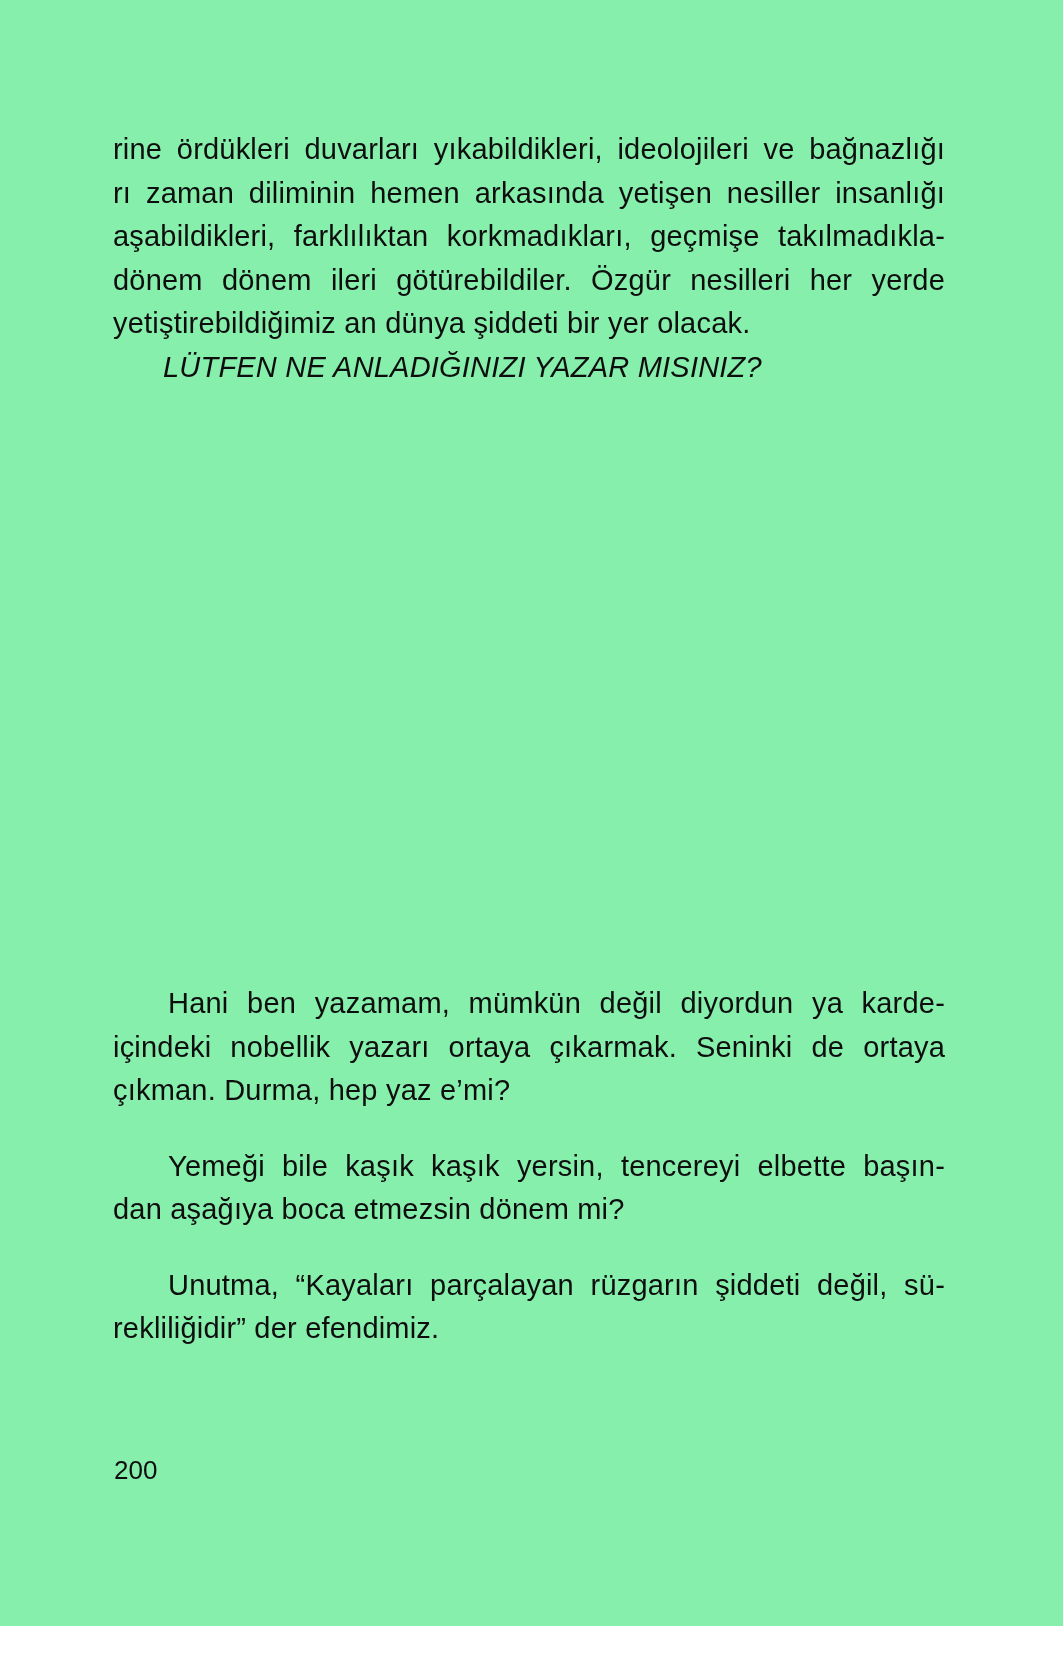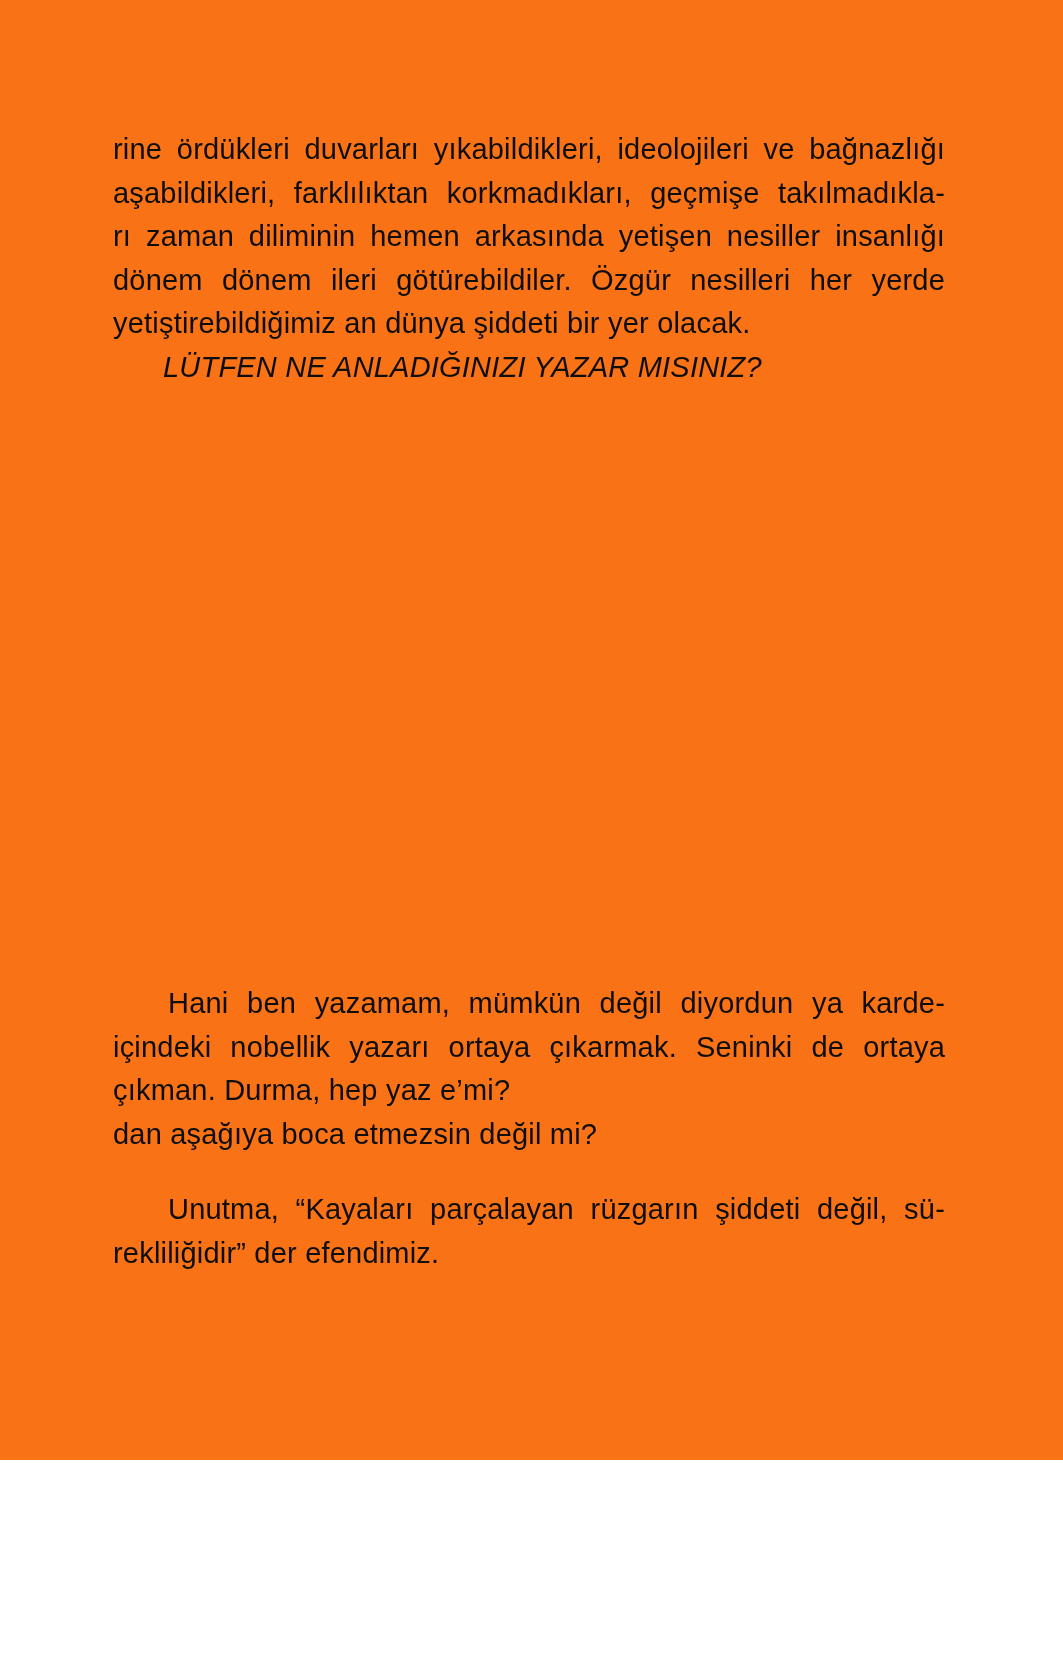--- a/index.html
+++ b/index.html
@@ -4,22 +4,22 @@
 <title>Book Page 200</title>
 <style>
   html, body {
     margin: 0;
     padding: 0;
     background: #ffffff;
   }
   .page {
     position: relative;
     width: 1063px;
-    height: 1460px;
-    background: #f97316;
+    height: 1626px;
+    background: #86efac;
     font-family: "Liberation Sans", sans-serif;
     color: #0e0e0e;
     overflow: hidden;
   }
   .textblock {
     position: absolute;
     left: 113px;
     width: 832px;
     font-size: 29px;
     line-height: 43.5px;
@@ -53,31 +53,32 @@
     color: #0e0e0e;
   }
 </style>
 </head>
 <body>
 
 <div class="page">
 
   <div class="textblock block-top">
     <div class="line j">rine ördükleri duvarları yıkabildikleri, ideolojileri ve bağnazlığı</div>
+    <div class="line j">rı zaman diliminin hemen arkasında yetişen nesiller insanlığı</div>
     <div class="line j">aşabildikleri, farklılıktan korkmadıkları, geçmişe takılmadıkla-</div>
-    <div class="line j">rı zaman diliminin hemen arkasında yetişen nesiller insanlığı</div>
     <div class="line j">dönem dönem ileri götürebildiler. Özgür nesilleri her yerde</div>
     <div class="line">yetiştirebildiğimiz an dünya şiddeti bir yer olacak.</div>
     <div class="line i2">LÜTFEN NE ANLADIĞINIZI YAZAR MISINIZ?</div>
   </div>
 
   <div class="textblock block-bottom">
     <div class="line j i">Hani ben yazamam, mümkün değil diyordun ya karde-</div>
     <div class="line j">içindeki nobellik yazarı ortaya çıkarmak. Seninki de ortaya</div>
     <div class="line">çıkman. Durma, hep yaz e’mi?</div>
-    <div class="line">dan aşağıya boca etmezsin değil mi?</div>
+    <div class="line j i">Yemeği bile kaşık kaşık yersin, tencereyi elbette başın-</div>
+    <div class="line">dan aşağıya boca etmezsin dönem mi?</div>
     <div class="line j i">Unutma, “Kayaları parçalayan rüzgarın şiddeti değil, sü-</div>
     <div class="line">rekliliğidir” der efendimiz.</div>
   </div>
 
   <div class="pagenum">200</div>
 
 </div>
 
 </body></html>

